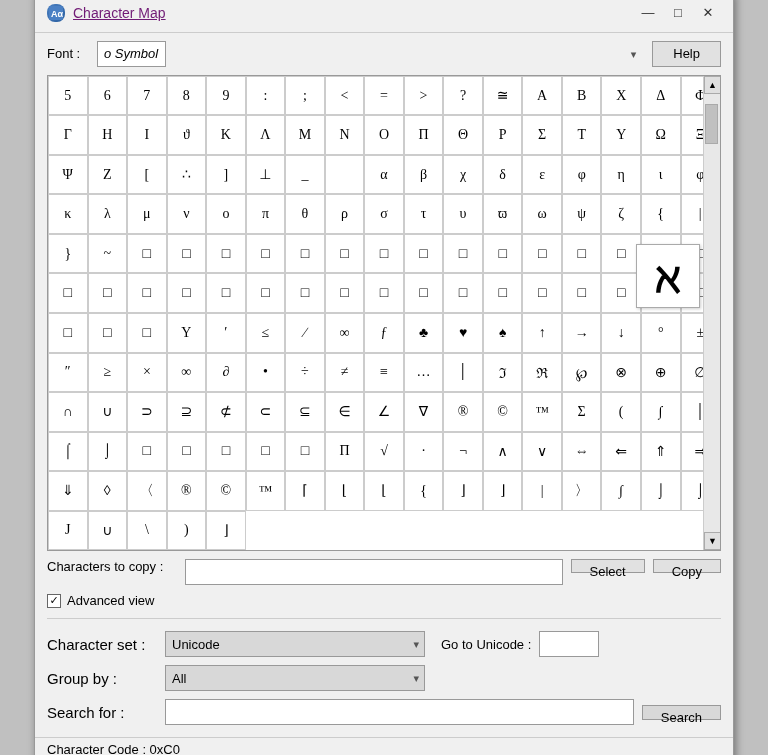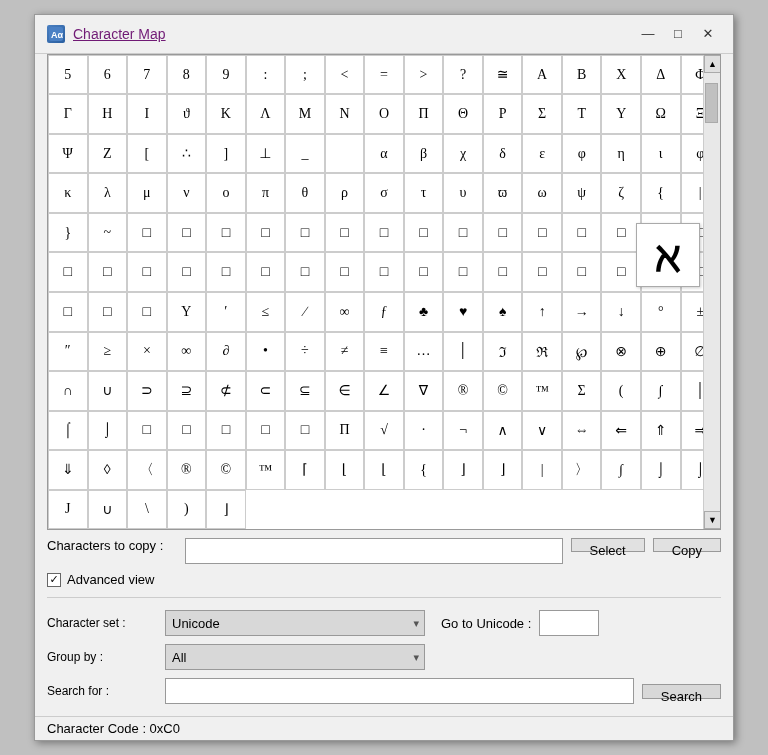--- a/index.html
+++ b/index.html
@@ -32,21 +32,21 @@
     }
     .title-bar-left {
       display: flex;
       align-items: center;
       gap: 8px;
     }
     .title-icon {
       width: 18px;
       height: 18px;
       background: linear-gradient(135deg, #4a7fc0, #2a5fa0);
-      border-radius: 2px;
+      border-radius: 8px;
       display: flex;
       align-items: center;
       justify-content: center;
       font-size: 10px;
       color: white;
       font-weight: bold;
     }
     .title-text {
       font-size: 14px;
       font-weight: normal;
@@ -202,21 +202,21 @@
     }
 
     .field-row {
       display: flex;
       align-items: center;
       gap: 8px;
       margin-top: 2px;
     }
     .field-label {
       min-width: 110px;
-      font-size: 12px;
+      font-size: 15px;
     }
     .field-select-wrapper {
       flex: 1;
       position: relative;
       max-width: 260px;
     }
     .field-select-wrapper::after {
       content: '▾';
       position: absolute;
       right: 6px;
@@ -294,20 +294,29 @@
       </div>
       <span class="title-text">Character Map</span>
     </div>
     <div class="title-controls">
       <button class="title-btn">—</button>
       <button class="title-btn">□</button>
       <button class="title-btn close">✕</button>
     </div>
   </div>
 
+  <div class="toolbar">
+    <span class="toolbar-label">Font :</span>
+    <div class="font-select-wrapper">
+      <select class="font-select">
+        <option>ο Symbol</option>
+      </select>
+    </div>
+    <button class="help-btn">Help</button>
+  </div>
 
   <div class="char-grid-container">
     <div class="char-grid" id="char-grid">
     <div class="char-cell">5</div>
         <div class="char-cell">6</div>
         <div class="char-cell">7</div>
         <div class="char-cell">8</div>
         <div class="char-cell">9</div>
         <div class="char-cell">:</div>
         <div class="char-cell">;</div>

